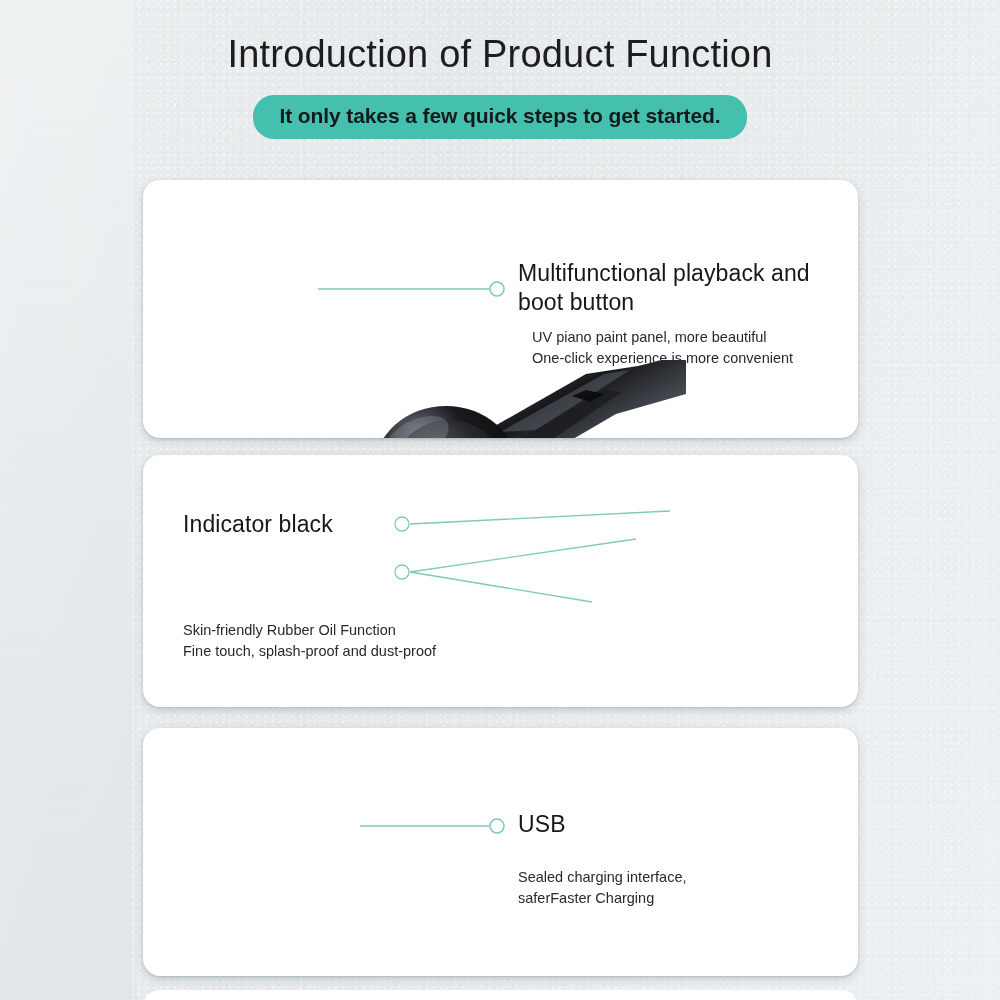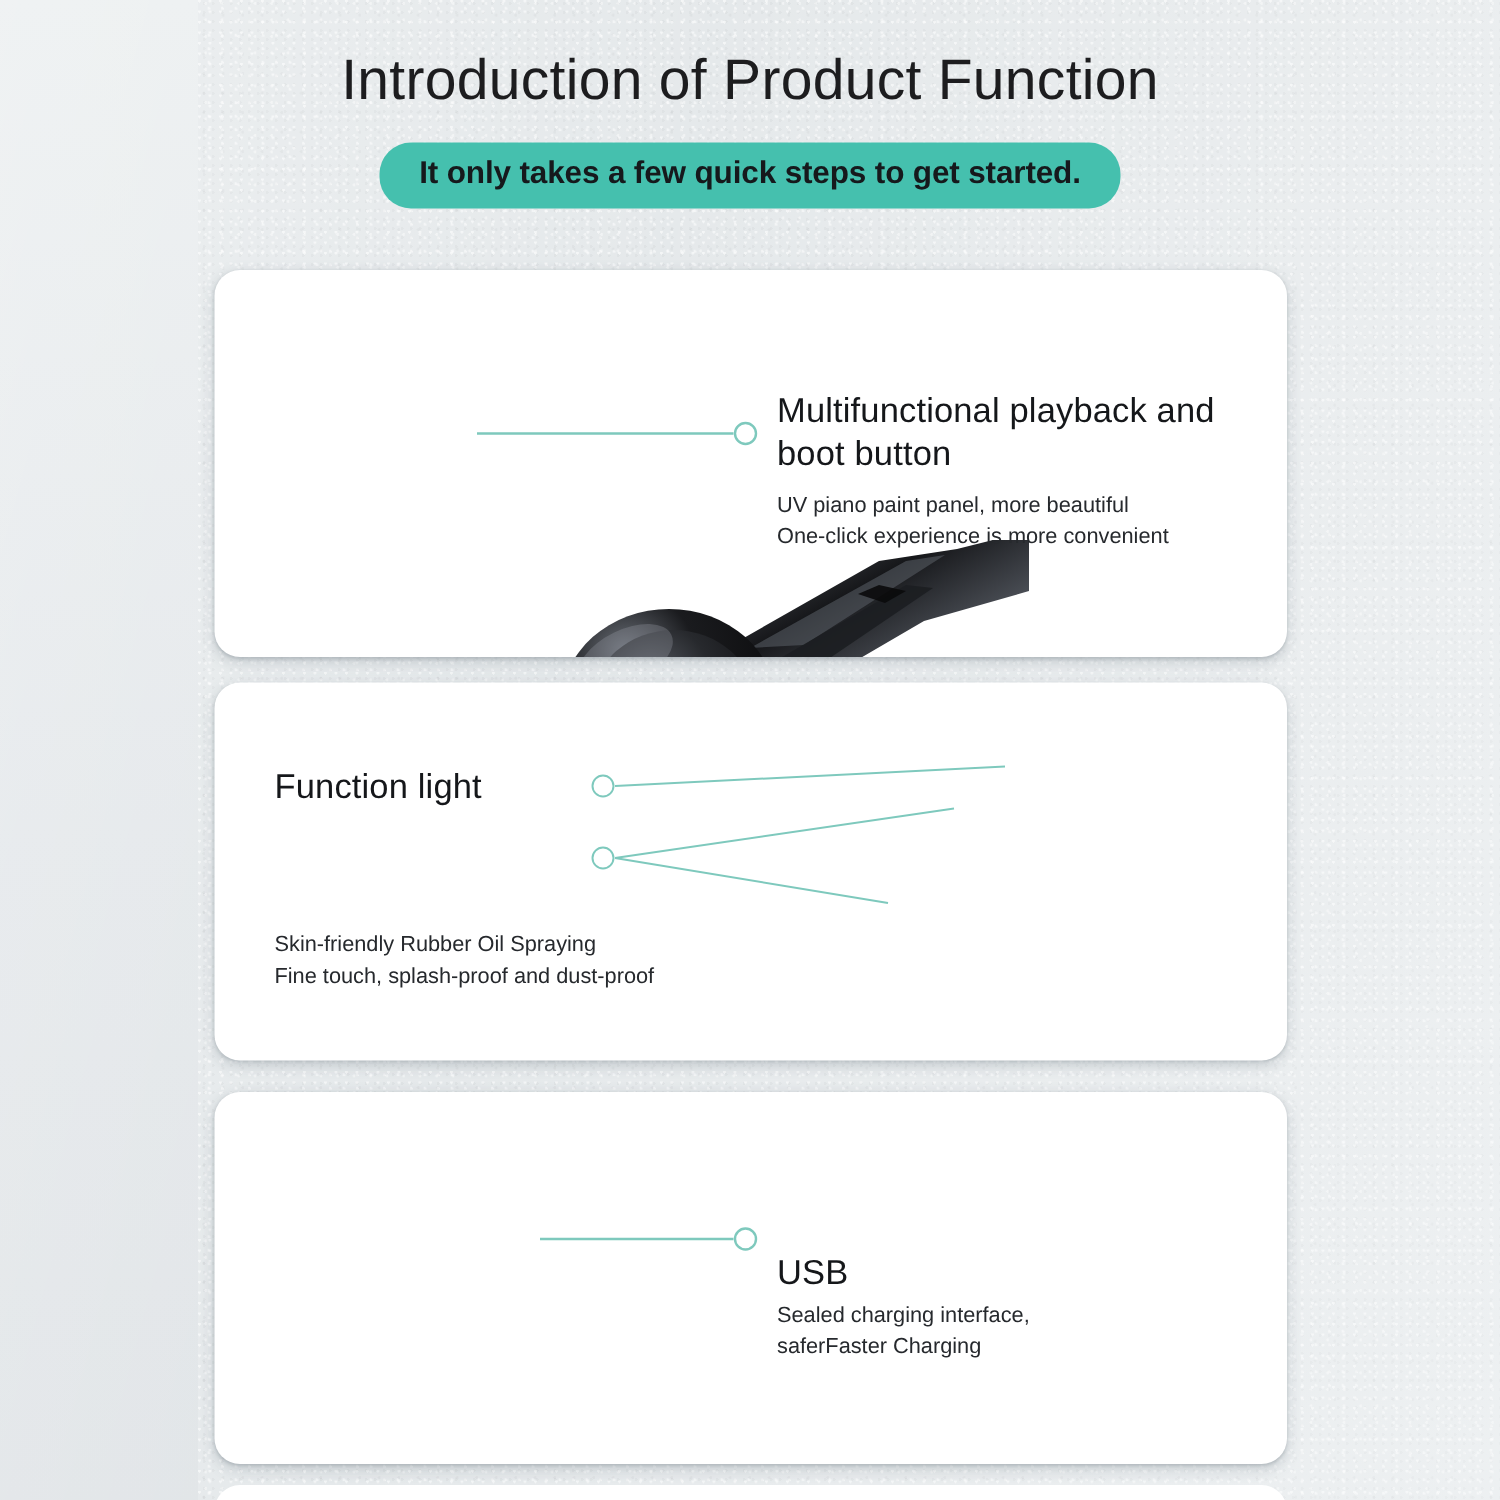--- a/index.html
+++ b/index.html
@@ -91,29 +91,29 @@
     font-size:23px; font-weight:400; color:#15171a;
     line-height:1.28; letter-spacing:.1px; white-space:pre-line;
   }
   .callout-sub {
     font-size:14.5px; font-weight:400; color:#26292d;
     line-height:1.42; white-space:pre-line;
   }
 
   
   #c1-title { left:518px; top:259px; width:330px; }
-  #c1-sub   { left:518px; top:327px; width:330px; }
+  #c1-sub   { left:532px; top:327px; width:330px; }
 
   
   #c2-label-1 { left:183px; top:510px; }
   #c2-label-2 { left:183px; top:558px; }
   #c2-sub     { left:183px; top:620px; width:330px; }
 
   
-  #c3-title { left:518px; top:810px;margin-top:24px; }
+  #c3-title { left:518px; top:810px; }
   #c3-sub   { left:518px; top:867px; width:330px; }
 
   
   #leaders {
     position:absolute; left:0; top:0;
     width:1000px; height:1000px;
     pointer-events:none;
   }
 
   
@@ -212,24 +212,24 @@
   <div class="callout" id="c1-title">
     <div class="callout-title">Multifunctional playback and
 boot button</div>
   </div>
   <div class="callout" id="c1-sub">
     <div class="callout-sub">UV piano paint panel, more beautiful
 One-click experience is more convenient</div>
   </div>
 
   <div class="callout" id="c2-label-1">
-    <div class="callout-title">Function light</div>
+    <div class="callout-title">Indicator black</div>
   </div>
   <div class="callout" id="c2-sub">
-    <div class="callout-sub">Skin-friendly Rubber Oil Spraying
+    <div class="callout-sub">Skin-friendly Rubber Oil Function
 Fine touch, splash-proof and dust-proof</div>
   </div>
 
   <div class="callout" id="c3-title">
     <div class="callout-title">USB</div>
   </div>
   <div class="callout" id="c3-sub">
     <div class="callout-sub">Sealed charging interface,
 saferFaster Charging</div>
   </div>

